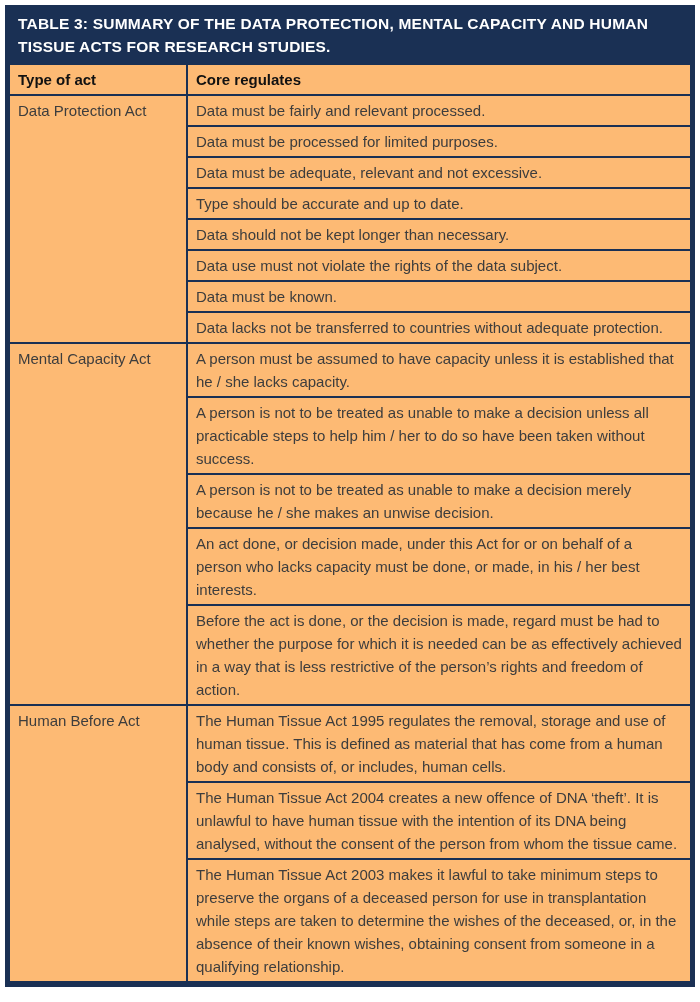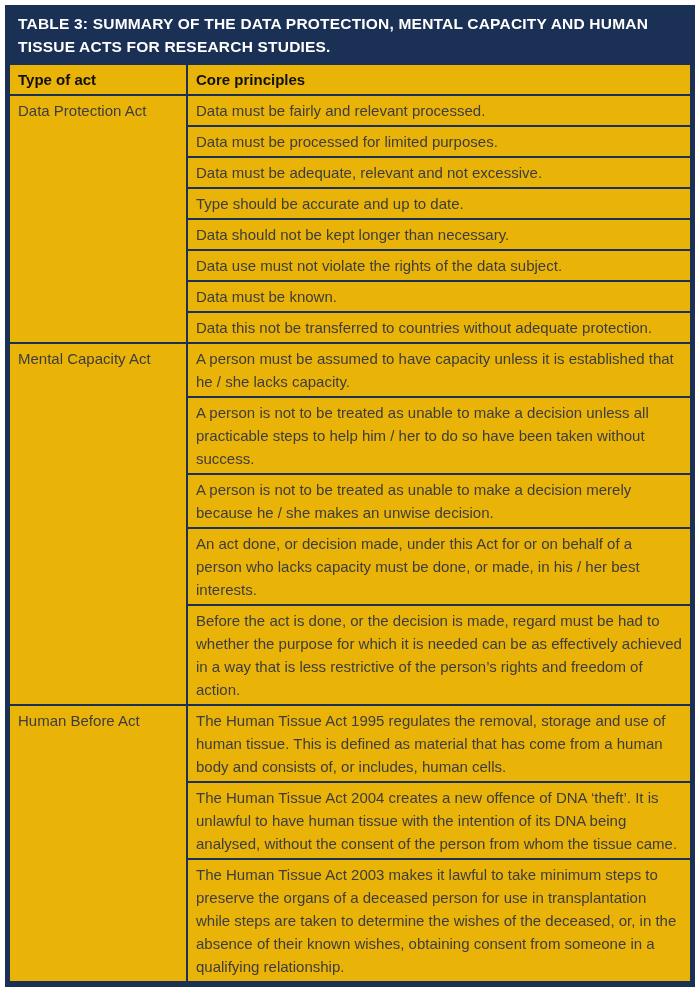--- a/index.html
+++ b/index.html
@@ -36,21 +36,21 @@
     table-layout: fixed;
   }
   col.c-act { width: 178px; }
   th, td {
     border: 2px solid var(--navy, #1a3054);
     font-size: 15px;
     line-height: 23px;
     padding: 3px 8px;
     vertical-align: top;
     text-align: left;
-    background: #eab308;
+    background: #fdba74;
     overflow: hidden;
   }
   th {
     color: var(--header-text, #111111);
     font-weight: bold;
   }
   td {
     color: var(--body-text, #3d3d3d);
   }
   td.act {
@@ -64,21 +64,21 @@
   <div class="table-wrap">
     <div class="title">TABLE 3: SUMMARY OF THE DATA PROTECTION, MENTAL CAPACITY AND HUMAN TISSUE ACTS FOR RESEARCH STUDIES.</div>
     <table>
       <colgroup>
           <col class="c-act">
           <col>
         </colgroup>
       <thead>
         <tr>
           <th>Type of act</th>
-          <th>Core principles</th>
+          <th>Core regulates</th>
         </tr>
       </thead>
       <tbody>
         <tr>
           <td class="act" rowspan="8">Data Protection Act</td>
           <td class="principle">Data must be fairly and relevant processed.</td>
         </tr>
         <tr>
             <td class="principle">Data must be processed for limited purposes.</td>
           </tr>
@@ -91,21 +91,21 @@
         <tr>
             <td class="principle">Data should not be kept longer than necessary.</td>
           </tr>
         <tr>
             <td class="principle">Data use must not violate the rights of the data subject.</td>
           </tr>
         <tr>
             <td class="principle">Data must be known.</td>
           </tr>
         <tr>
-            <td class="principle">Data this not be transferred to countries without adequate protection.</td>
+            <td class="principle">Data lacks not be transferred to countries without adequate protection.</td>
           </tr>
 
         <tr>
           <td class="act" rowspan="5">Mental Capacity Act</td>
           <td class="principle">A person must be assumed to have capacity unless it is established that he / she lacks capacity.</td>
         </tr>
         <tr>
             <td class="principle">A person is not to be treated as unable to make a decision unless all practicable steps to help him / her to do so have been taken without success.</td>
           </tr>
         <tr>

